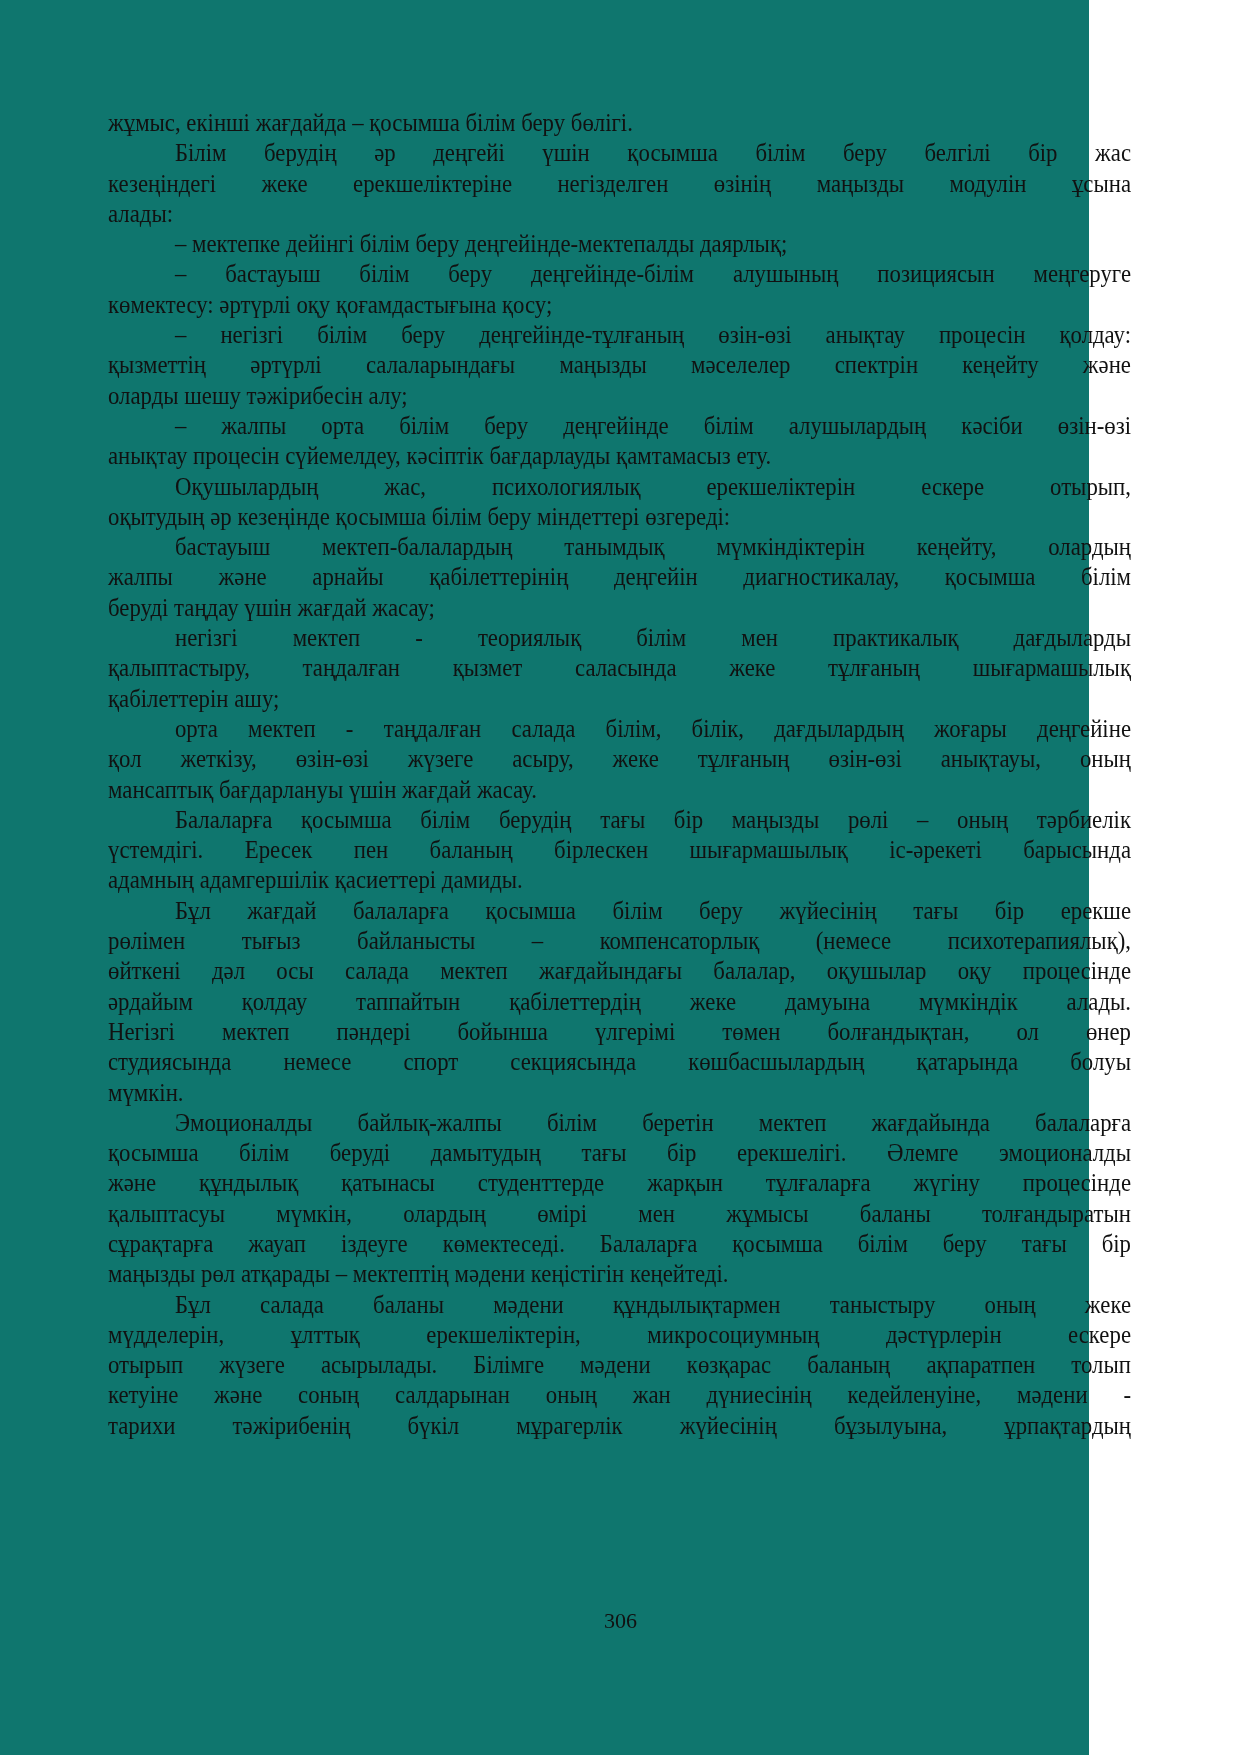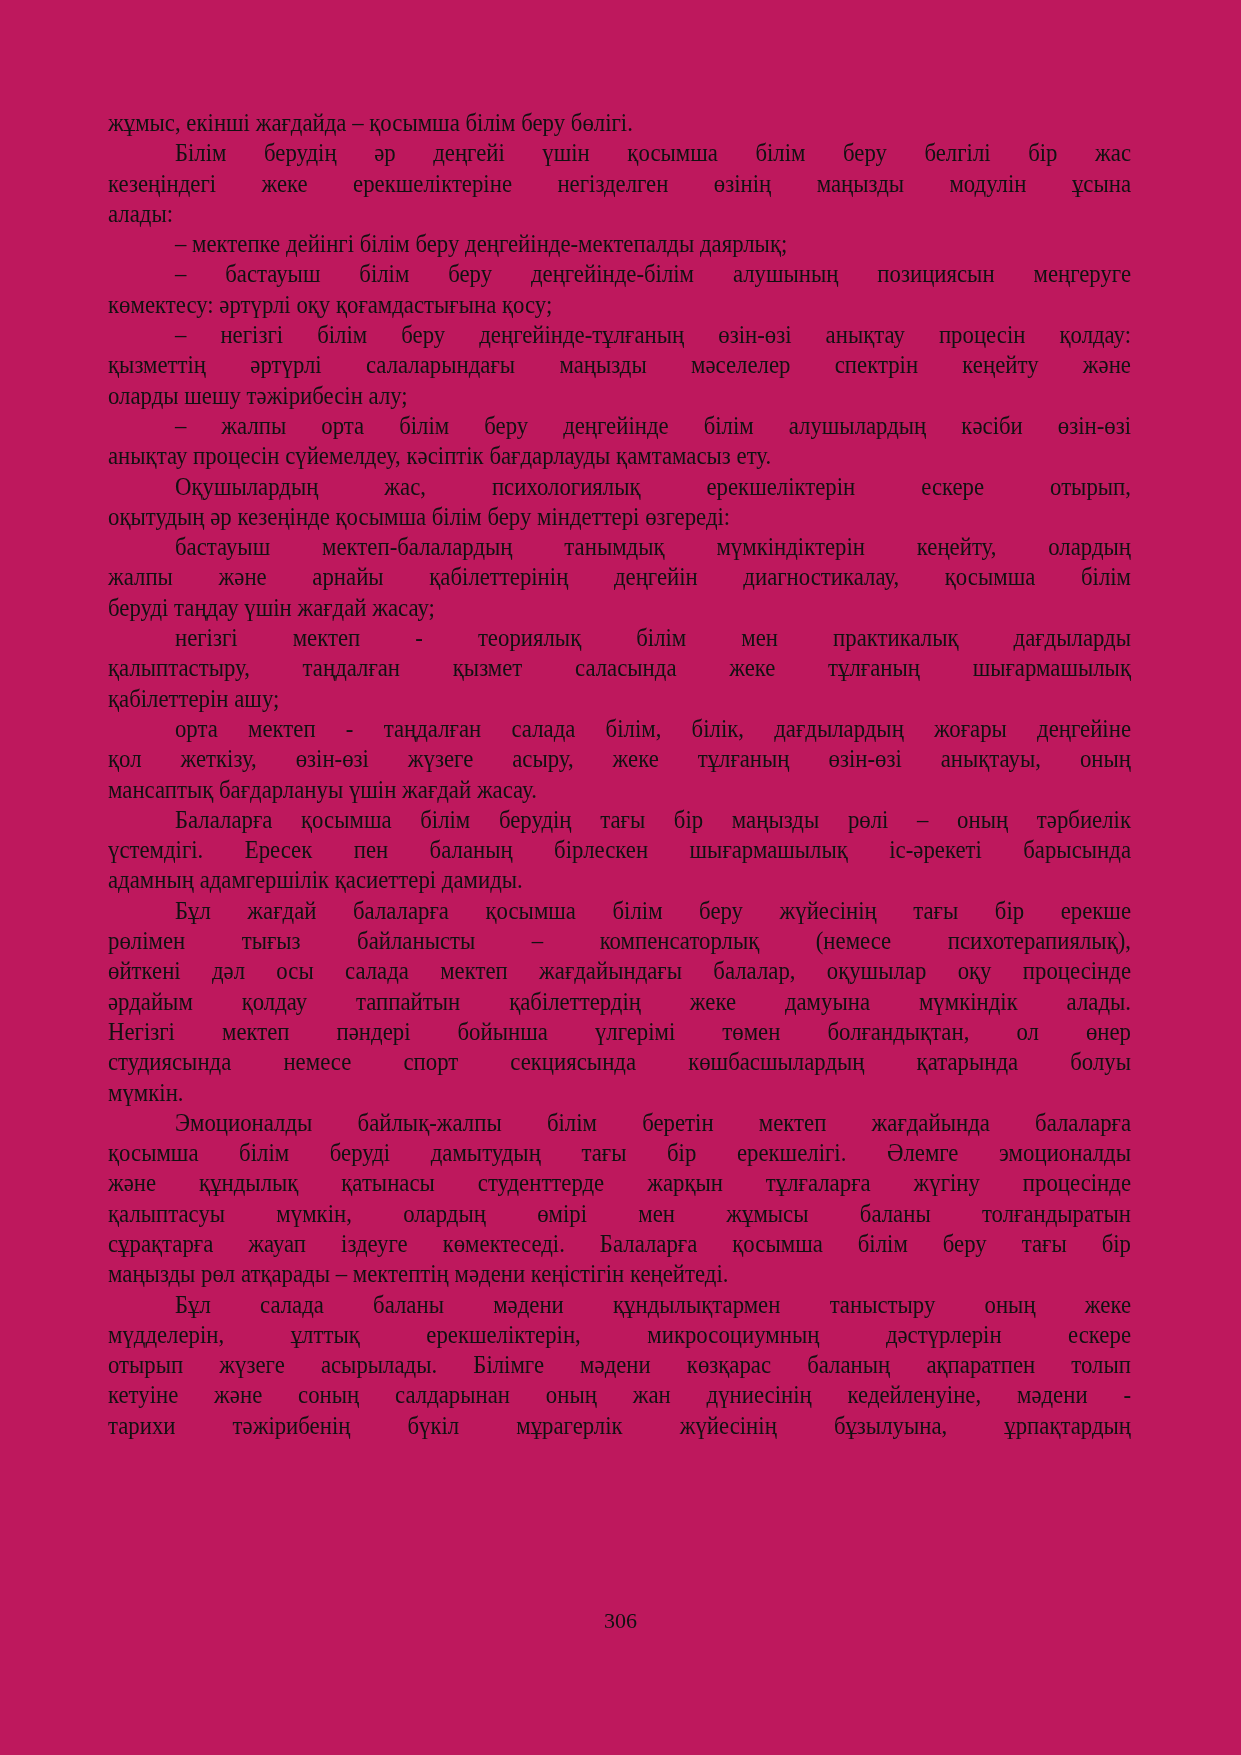--- a/index.html
+++ b/index.html
@@ -1,17 +1,17 @@
 <!DOCTYPE html>
 <html><head>
 <meta charset="utf-8">
 <style>
   html, body { margin: 0; padding: 0; background: #ffffff; }
   body { width: 1241px; height: 1755px; position: relative; overflow: hidden; }
-  .page { position: absolute; left: 0; top: 0; width: 1241px; height: 1755px; background: #be185d; }
+  .page { position: absolute; left: 0; top: 0; width: 1089px; height: 1755px; background: #0f766e; }
   .text-block { position: absolute; left: 108px; top: 108px; width: 1023px; }
   .line {
     font-family: "Liberation Serif", serif;
     font-size: 24.5px;
     color: #111111;
     height: 30.3px;
     line-height: 30.3px;
     white-space: nowrap;
     text-align: justify;
     text-align-last: justify;

